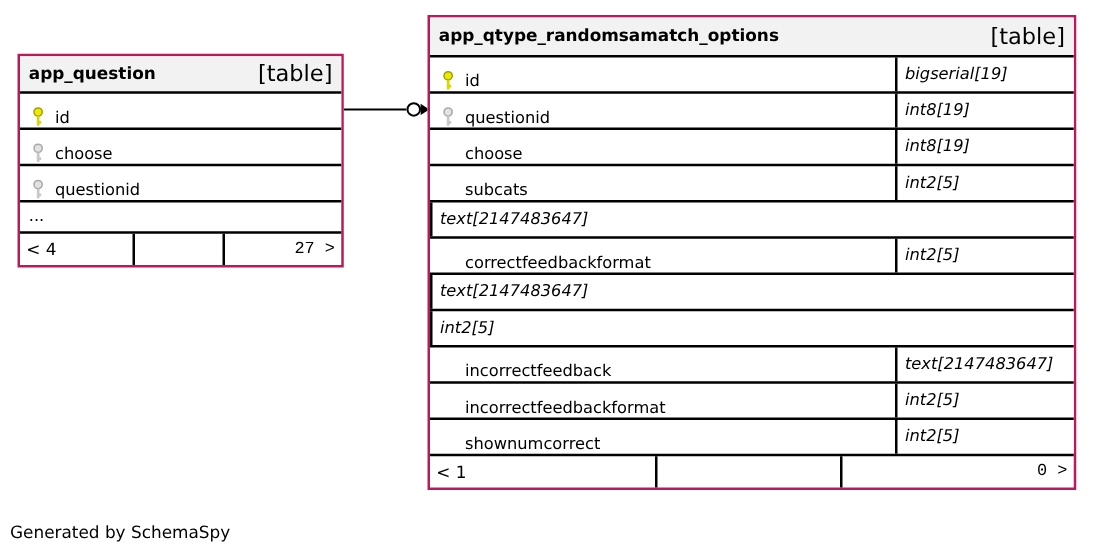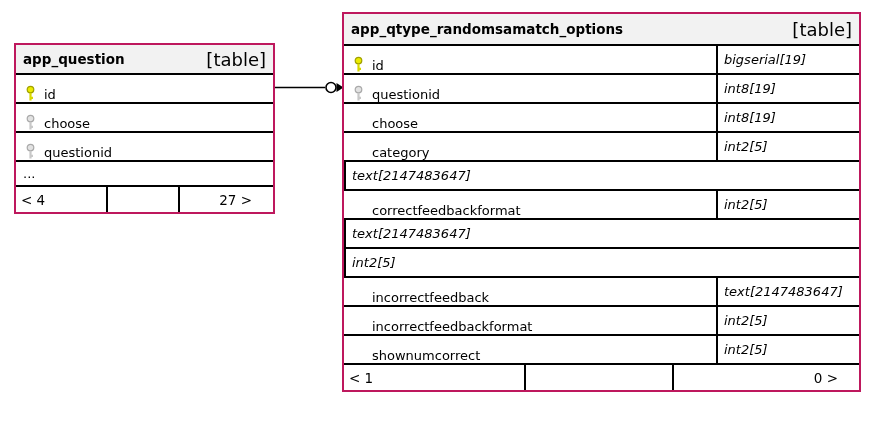--- a/index.html
+++ b/index.html
@@ -16,21 +16,21 @@
   .keyicon { flex:0 0 11px; width:11px; height:17px; margin-right:8px; }
   .keyicon.hidden-spacer { visibility:hidden; }
   .type-cell { flex:0 0 143px; width:143px; border-left:2px solid #000; display:flex; align-items:center; padding-left:6px; box-sizing:border-box;font-style:italic; }
 
   .ellipsis-row { border-top:2px solid #000; height:23px; display:flex; align-items:center; padding-left:7px; font-size:13px; }
 
   .tfoot { border-top:2px solid #000; display:flex; font-size:13.5px; }
   .fcell { display:flex; align-items:center; box-sizing:border-box; }
   .fcell.fl { width:35%; padding-left:5px; }
   .fcell.fm { width:29%; border-left:2px solid #000; border-right:2px solid #000; }
-  .fcell.fr { flex:1; justify-content:flex-end; padding-right:21px; }
+  .fcell.fr { flex:1; justify-content:flex-end; padding-right:5px;font-family:Liberation Mono, monospace; }
 
   
   .h-head { height:28px; }
   .h-head-lg { height:30px; }
   .h-row { height:27px; }
   .h-foot { height:25px; }
 
   
   .key circle { stroke-width:1.2; }
   .key path { fill:none; stroke-width:2.2; stroke-linecap:butt; }
@@ -128,21 +128,21 @@
     <div class="trow h-row">
       <div class="name-cell">
         <svg class="keyicon hidden-spacer" viewBox="0 0 11 17"></svg>
         <span>choose</span>
       </div>
       <div class="type-cell">int8[19]</div>
     </div>
     <div class="trow h-row">
       <div class="name-cell">
         <svg class="keyicon hidden-spacer" viewBox="0 0 11 17"></svg>
-        <span>category</span>
+        <span>subcats</span>
       </div>
       <div class="type-cell">int2[5]</div>
     </div>
     <div class="trow h-row">
       <div class="type-cell">text[2147483647]</div>
     </div>
     <div class="trow h-row">
       <div class="name-cell">
         <svg class="keyicon hidden-spacer" viewBox="0 0 11 17"></svg>
         <span>correctfeedbackformat</span>
@@ -177,14 +177,15 @@
       <div class="type-cell">int2[5]</div>
     </div>
 
     <div class="tfoot h-foot">
       <div class="fcell fl">&lt; 1</div>
       <div class="fcell fm"></div>
       <div class="fcell fr">0 &gt;</div>
     </div>
   </div>
 
+  <div class="byline">Generated by SchemaSpy</div>
 
 </div>
 
 </body></html>

